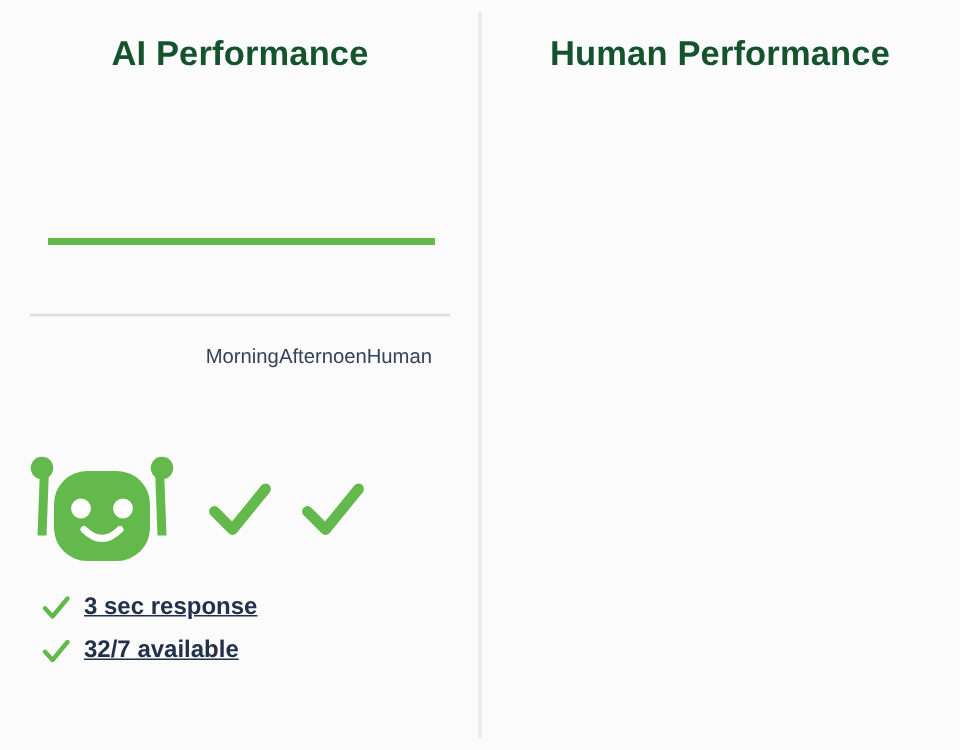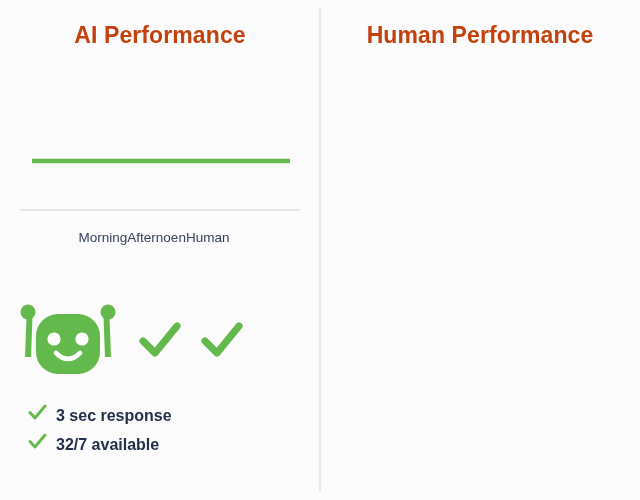--- a/index.html
+++ b/index.html
@@ -38,40 +38,40 @@
 
   
   .panel-title {
     position: absolute;
     top: 22px;
     left: 0;
     width: 100%;
     text-align: center;
     font-size: 23px;
     font-weight: bold;
-    color: #c2410c;
+    color: #14532d;
     letter-spacing: 0.1px;
   }
 
   
   .chart {
     position: absolute;
     top: 75px;
     height: 140px;
   }
   .chart-ai   { left: 14px;  width: 292px; }
 
   .chart svg { display: block; }
 
   
   .ticks {
     position: absolute;
     top: 230px;
     display: flex;
-    justify-content: center;
+    justify-content: flex-end;
     font-size: 13.5px;
     color: #344258;
   }
   .ticks-ai    { left: 20px;  width: 268px; }
   .tick { white-space: nowrap; }
 
   
   .icon-row {
     position: absolute;
     top: 300px;
@@ -89,23 +89,24 @@
     font-size: 16px;
     color: #22304a;
     font-weight: bold;
   }
   .list-ai {
     left: 28px;
     top: 396px;
   }
   .list-ai .row {
     display: flex;
-    align-items: flex-end;
+    align-items: flex-start;
     gap: 9px;
     height: 29px;
+    text-decoration: underline;
   }
   .check-sm { flex: none; }
 </style>
 </head>
 <body>
 
 <div id="page">
 
   <div class="panel panel-ai">
 

